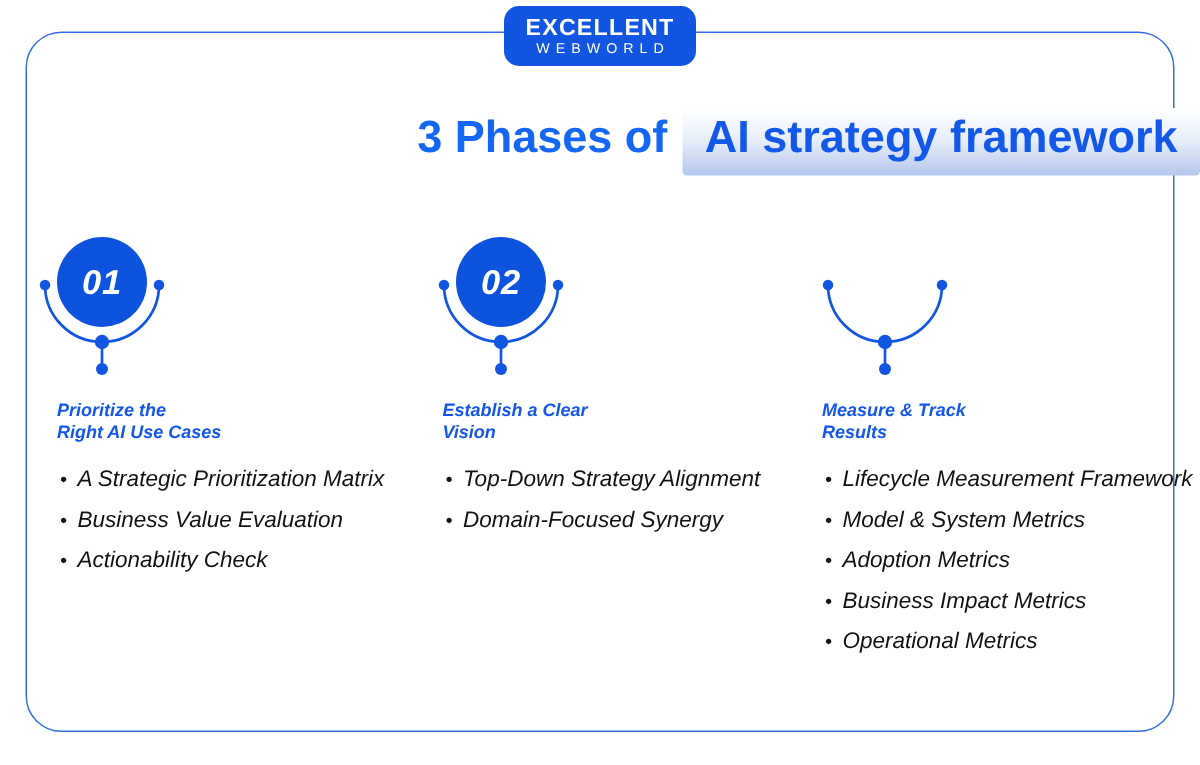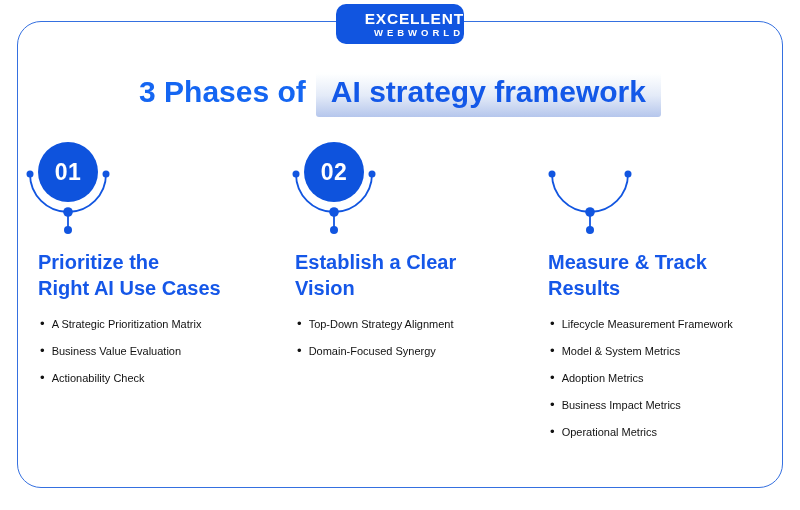--- a/index.html
+++ b/index.html
@@ -19,50 +19,50 @@
     border-radius: 24px;
     background: #ffffff;
     z-index: 0;
   }
 
   
   .badge {
     position: absolute; left: 50%; top: 4px; transform: translateX(-50%);
     width: 128px; height: 40px;
     background: #1155e0; border-radius: 10px;
-    display: flex; flex-direction: column; align-items: flex-end; justify-content: center;
+    display: flex; flex-direction: column; align-items: center; justify-content: center;
     z-index: 3;
   }
   .badge-line1 {
     color: #ffffff; font-size: 15.5px; font-weight: 800; letter-spacing: 0.8px; line-height: 17px;
   }
   .badge-line2 {
-    color: #ffffff; font-size: 9.5px; font-weight: 700; letter-spacing: 4px; line-height: 12px;
+    color: #ffffff; font-size: 9.5px; font-weight: 400; letter-spacing: 4px; line-height: 12px;
     padding-left: 4px;
   }
 
   
   .title-row {
     position: absolute; left: 0; right: 0; top: 72px;
-    text-align: center; z-index: 1;
+    text-align: right; z-index: 1;
     font-size: 30px; font-weight: 800; color: #1566f2;
     white-space: nowrap;
   }
   .title-prefix { color: #1566f2; }
   .title-highlight {
     display: inline-block;
     margin-left: 10px;
     padding: 3px 15px 8px 15px;
     border-radius: 3px;
     color: #1358e8;
     background: linear-gradient(180deg, #feffff 4%, #e4ebf8 52%, #b5c6ec 100%);
   }
 
   
-  .phase { position: absolute; top: 140px; z-index: 1; }
+  .phase { position: absolute; top: 156px; z-index: 1; font-style: italic; }
   .phase-1 { left: 38px;  width: 252px; }
   .phase-2 { left: 295px; width: 242px; }
   .phase-3 { left: 548px; width: 236px; }
 
   .ornament { position: relative; width: 84px; height: 96px; }
   .phase-1 .ornament { margin-left: -12px; }
   .phase-2 .ornament { margin-left: -3px; }
   .phase-3 .ornament { margin-left: 0; }
   .ornament svg { position: absolute; left: 0; top: 0; }
   .num-circle {
@@ -70,30 +70,30 @@
     width: 60px; height: 60px; border-radius: 50%;
     background: #0e53dd;
     display: flex; align-items: center; justify-content: center;
   }
   .num-circle span {
     color: #ffffff; font-size: 23px; font-weight: 700; letter-spacing: 0.5px;
   }
 
   .phase-title {
     margin: 14px 0 0 0;
-    font-size: 20px; font-weight: 700; line-height: 1.28;
+    font-size: 12px; font-weight: 700; line-height: 1.28;
     color: #1557e8;
     white-space: pre-line;
   }
 
   .bullets { list-style: none; margin: 15px 0 0 0; padding: 0; }
   .bullets li {
     display: flex; align-items: flex-start;
     margin-bottom: 11px; line-height: 16px;
-    font-size: 11px; color: #121212; white-space: nowrap;
+    font-size: 15px; color: #121212; white-space: nowrap;
     padding-left: 2px;
   }
   .dot { margin-right: 7px; font-size: 13.2px; color: #121212; }
   .dot::before { content: "\2022"; }
 </style>
 </head>
 <body>
 
 <div class="canvas">
 

